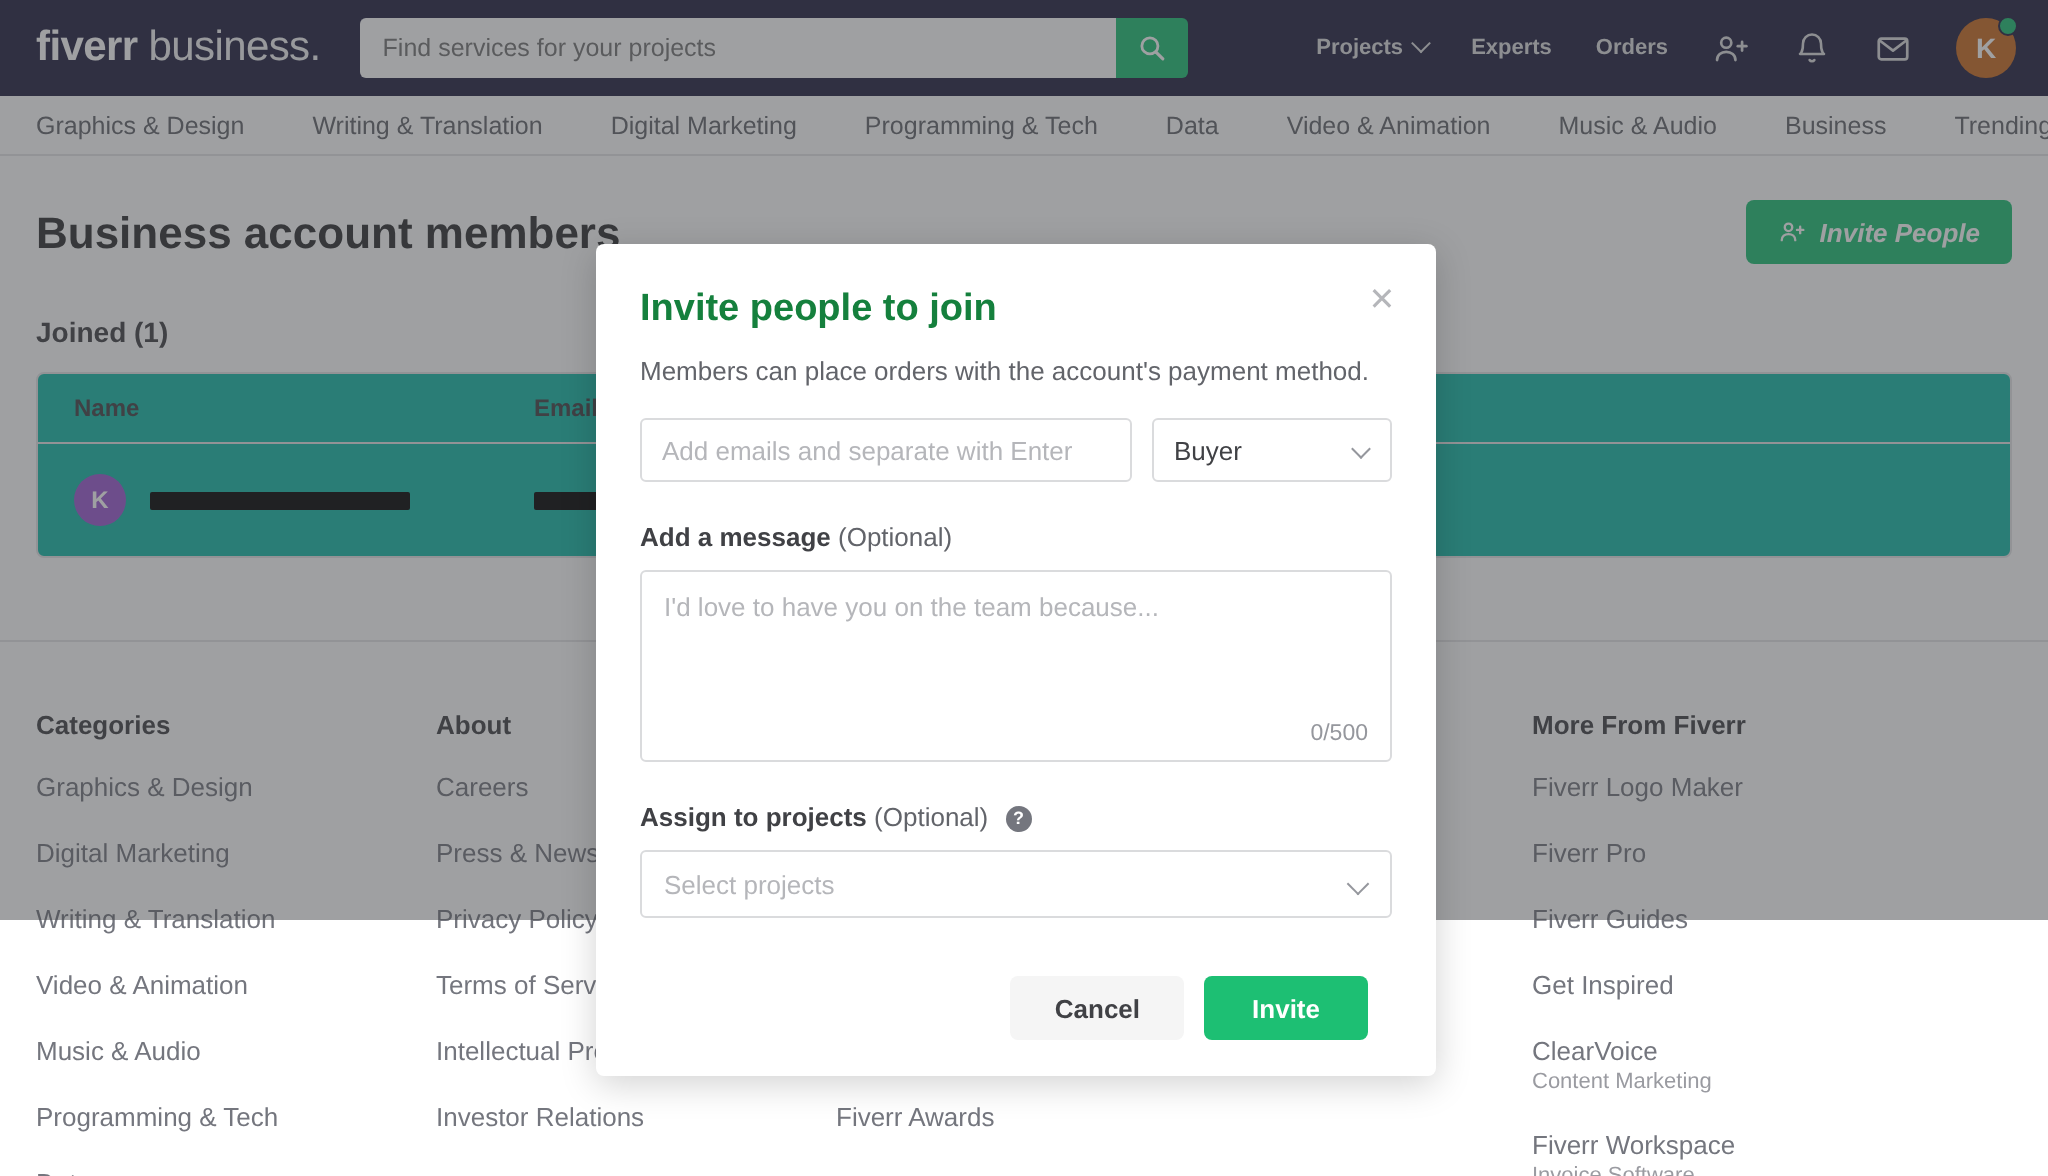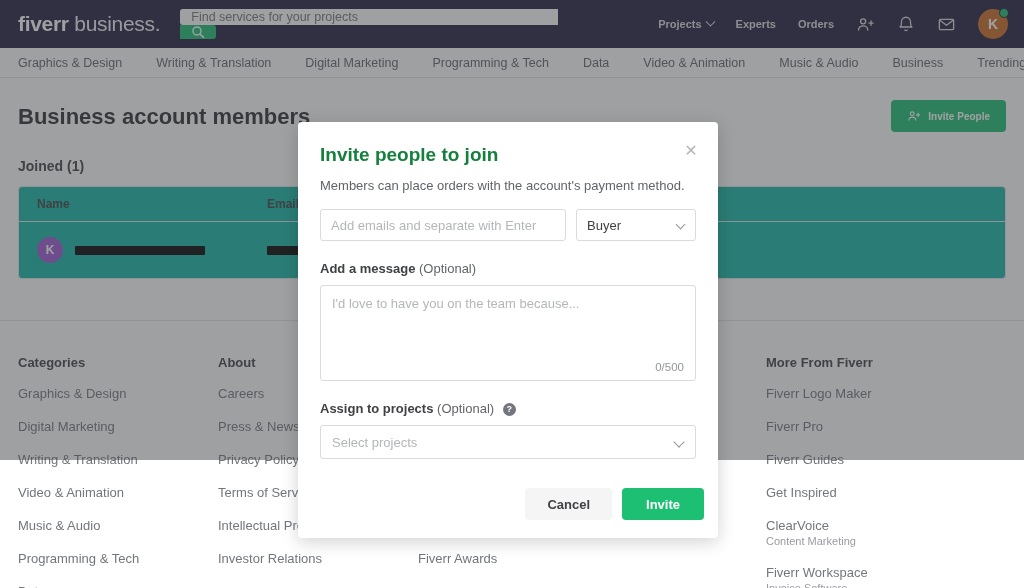--- a/index.html
+++ b/index.html
@@ -15,21 +15,21 @@
   #page { position: absolute; inset: 0; background: #fff; }
 
   
   .topbar {
     height: 48px; background: #201f3f;
     display: flex; align-items: center; padding: 0 16px 0 18px;
   }
   .logo { color: #fff; font-size: 21px; letter-spacing: -0.3px; white-space: nowrap; }
   .logo b { font-weight: 700; }
   .logo span.light { font-weight: 400; color: #f1f1f3; }
-  .searchwrap { display: flex; margin-left: 20px; height: 30px; flex-direction: column; }
+  .searchwrap { display: flex; margin-left: 20px; height: 30px; }
   .searchbox {
     width: 378px; height: 30px; background: #fff;
     border: 1px solid #fff; border-right: none;
     border-radius: 3px 0 0 3px; padding: 0 10px;
     font-size: 12.5px; color: #95979d; font-family: inherit; outline: none;
   }
   .searchbtn {
     width: 36px; height: 30px; background: #1dbf73; border: none;
     border-radius: 0 3px 3px 0; cursor: pointer;
     display: flex; align-items: center; justify-content: center;
@@ -59,22 +59,22 @@
     display: flex; align-items: center; padding: 0 18px; gap: 34px;
   }
   .subnav-item { font-size: 12.5px; color: #62646a; cursor: pointer; white-space: nowrap; }
 
   
   .content { padding: 26px 18px 0 18px; position: relative; }
   .page-title { font-size: 22px; font-weight: 700; color: #2e2f31; }
   .invite-people-btn {
     position: absolute; right: 18px; top: 22px;
     background: #1dbf73; color: #fff; border: none; border-radius: 4px;
-    height: 32px; padding: 0 16px; font-size: 10px; font-weight: 700;
-    font-family: inherit; cursor: pointer; display: flex; align-items: center; gap: 7px;
+    height: 32px; padding: 0 16px; font-size: 13px; font-weight: 700;
+    font-family: inherit; cursor: pointer; display: flex; align-items: center; gap: 7px; font-style: italic;
   }
   .joined-label { margin-top: 28px; font-size: 14px; font-weight: 700; color: #404145; }
   .members-card {
     margin-top: 12px; border: 1px solid #e4e5e7; border-radius: 4px;
     background: #14b8a6; overflow: hidden;
   }
   .members-head {
     display: flex; padding: 10px 18px; border-bottom: 1px solid #e4e5e7;
     font-size: 12px; font-weight: 700; color: #404145;
   }
@@ -156,21 +156,21 @@
     border: 1px solid #dadbdd; border-radius: 3px;
     display: flex; align-items: center; padding: 0 11px;
     font-size: 13px; color: #b5b6ba; cursor: pointer;
   }
   .proj-chev {
     position: absolute; right: 12px; top: 12px;
     width: 8px; height: 8px; border-right: 1.3px solid #95979d; border-bottom: 1.3px solid #95979d;
     transform: rotate(45deg);
   }
   .modal-actions {
-    position: absolute; right: 14px; bottom: 18px; display: flex; gap: 10px;
+    position: absolute; right: 34px; bottom: 18px; display: flex; gap: 10px;
   }
   .btn-cancel {
     background: #f5f5f5; border: none; border-radius: 4px; height: 32px; padding: 0 22px;
     font-size: 13px; font-weight: 700; color: #404145; font-family: inherit; cursor: pointer;
   }
   .btn-invite {
     background: #1dbf73; border: none; border-radius: 4px; height: 32px; padding: 0 24px;
     font-size: 13px; font-weight: 700; color: #fff; font-family: inherit; cursor: pointer;
   }
 </style>

